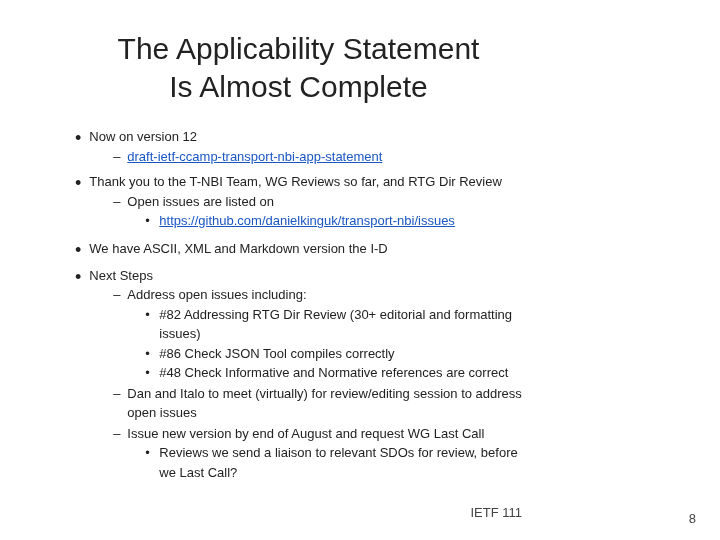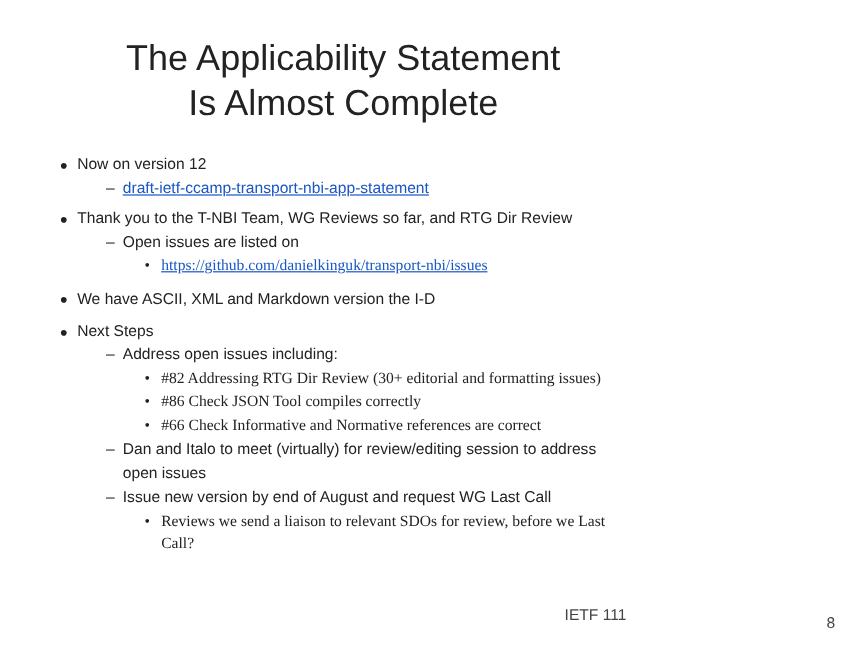--- a/index.html
+++ b/index.html
@@ -8,21 +8,21 @@
       height: 540px;
       background: #fff;
       font-family: 'Segoe UI', Arial, sans-serif;
       color: #222;
       overflow: hidden;
       position: relative;
     }
     .slide {
       width: 572px;
       height: 540px;
-      padding: 30px 50px 20px 50px;
+      padding: 30px 50px 20px 75px;
       display: flex;
       flex-direction: column;
     }
     .title {
       text-align: center;
       font-size: 30px;
       font-weight: 400;
       line-height: 1.25;
       margin-bottom: 22px;
       color: #222;
@@ -56,21 +56,20 @@
       margin-bottom: 1px;
     }
     .dash-list li::before {
       content: '–';
       position: absolute;
       left: 0;
     }
     .sub-bullet {
       list-style: none;
       margin-left: 18px;
-      font-family: Liberation Serif, serif;
     }
     .sub-bullet li {
       position: relative;
       padding-left: 14px;
       margin-bottom: 0;
     }
     .sub-bullet li::before {
       content: '•';
       position: absolute;
       left: 0;
@@ -148,21 +147,21 @@
       <span class="dot">•</span>
       <div class="text">
         <span>Next Steps</span>
         <ul class="dash-list">
 
           <li>
             <span>Address open issues including:</span>
             <ul class="sub-bullet">
               <li><span>#82 Addressing RTG Dir Review (30+ editorial and formatting issues)</span></li>
               <li><span>#86 Check JSON Tool compiles correctly</span></li>
-              <li><span>#66 Check Informative and Normative references are correct</span></li>
+              <li><span>#48 Check Informative and Normative references are correct</span></li>
             </ul>
           </li>
 
           <li>
             <span class="bold">Dan and Italo to meet (virtually) for review/editing session to address open issues</span>
           </li>
 
 
           <li>
             <span class="bold">Issue new version by end of August and request WG Last Call</span>

